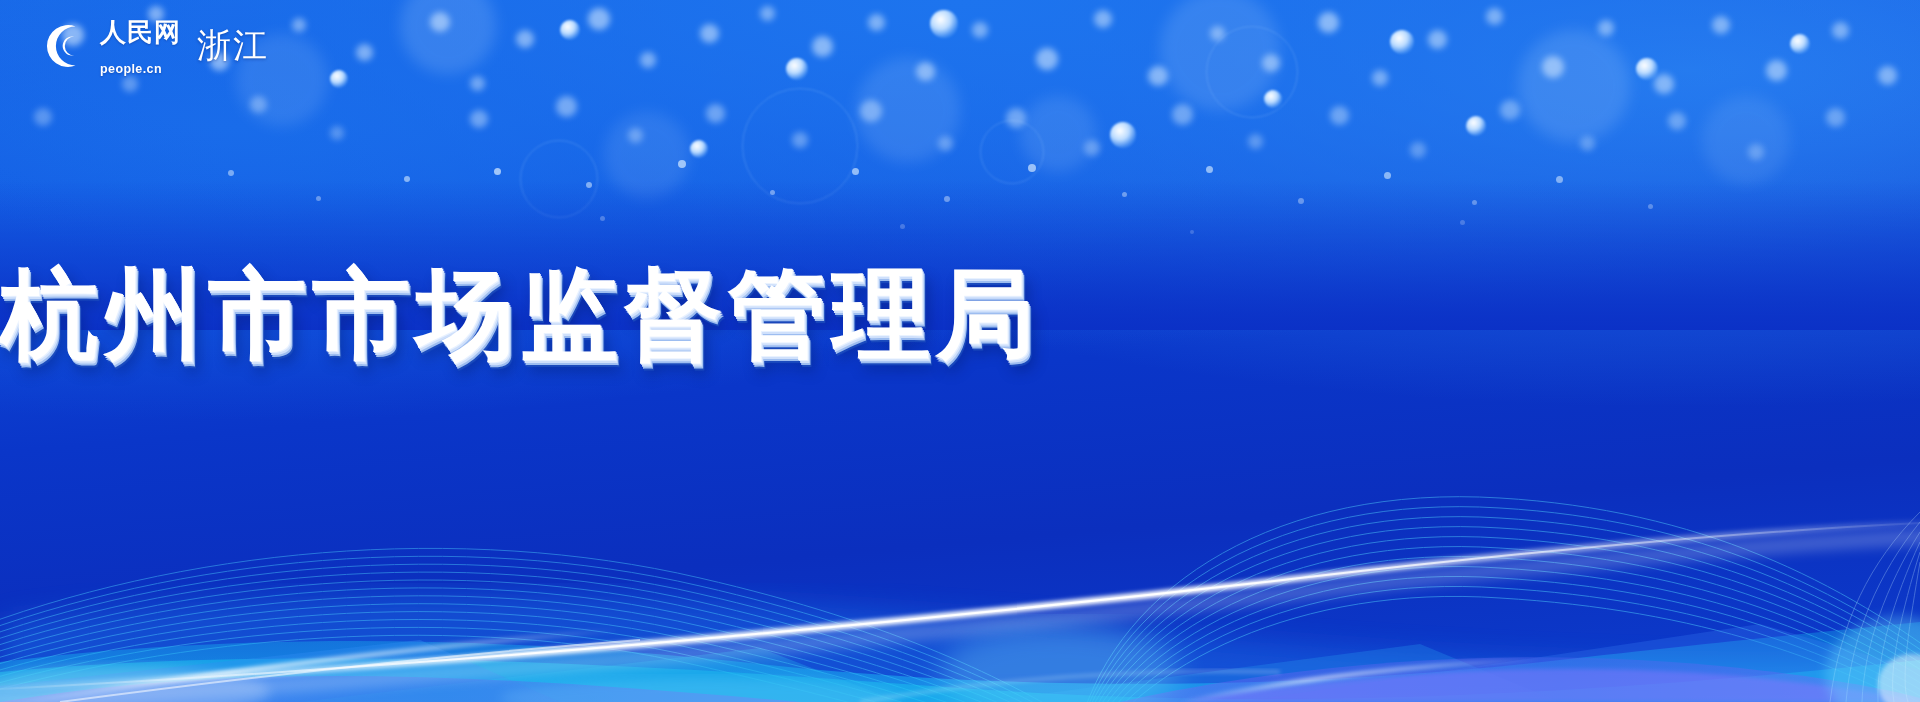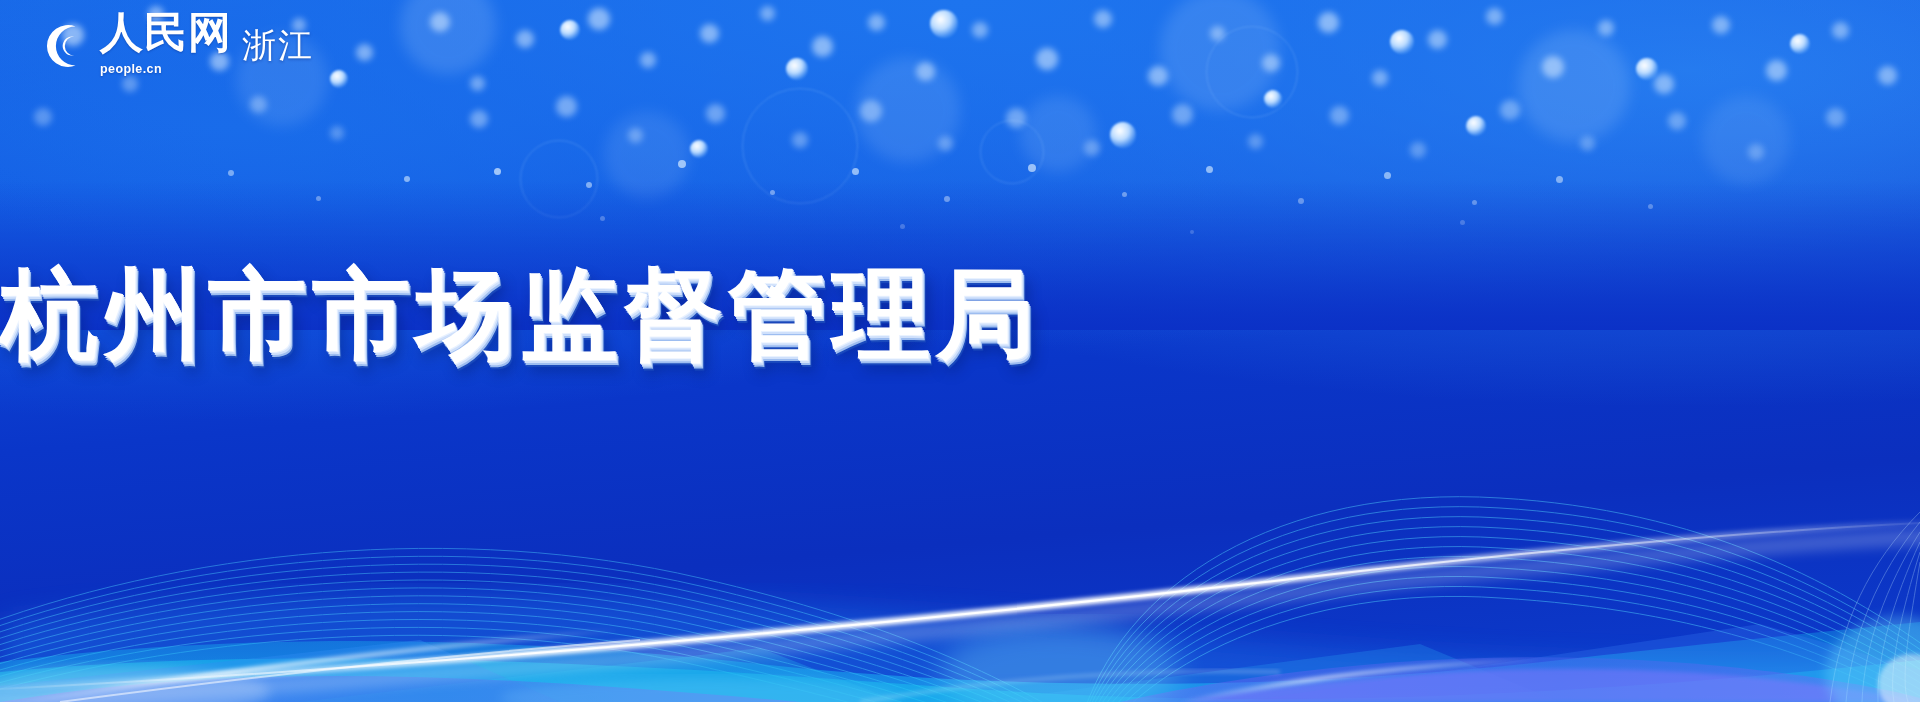--- a/index.html
+++ b/index.html
@@ -36,33 +36,33 @@
   
   #logo{
     position:absolute;left:44px;top:18px;
     display:flex;align-items:center;gap:10px;
     height:56px;
   }
   .logo-mark{width:46px;height:46px;flex:0 0 46px;position:relative;}
   .logo-word{display:flex;flex-direction:column;justify-content:center;height:48px;}
   .logo-cn{
     font-family:"Liberation Serif","DejaVu Serif",serif;
-    font-weight:700;font-size:43px;line-height:33px;color:#ffffff;
+    font-weight:700;font-size:26px;line-height:33px;color:#ffffff;
     letter-spacing:1px;white-space:nowrap;
     text-shadow:0 1px 2px rgba(0,30,110,0.35);
   }
   .logo-en{
     font-size:12.5px;line-height:14px;color:#ffffff;font-weight:700;
     letter-spacing:0.4px;margin-top:13px;white-space:nowrap;
     text-shadow:0 1px 2px rgba(0,30,110,0.35);
   }
   .logo-region{
     font-family:"Liberation Serif","DejaVu Serif",serif;
     font-size:34px;line-height:34px;color:#ffffff;font-weight:400;
-    letter-spacing:2px;white-space:nowrap;
+    letter-spacing:2px;margin-left:6px;white-space:nowrap;
     text-shadow:0 1px 3px rgba(0,30,110,0.45);
     align-self:center;
   }
 
   
   #title-wrap{
     position:absolute;left:0;right:0;top:196px;
     pointer-events:none;
   }
   #main-title{

